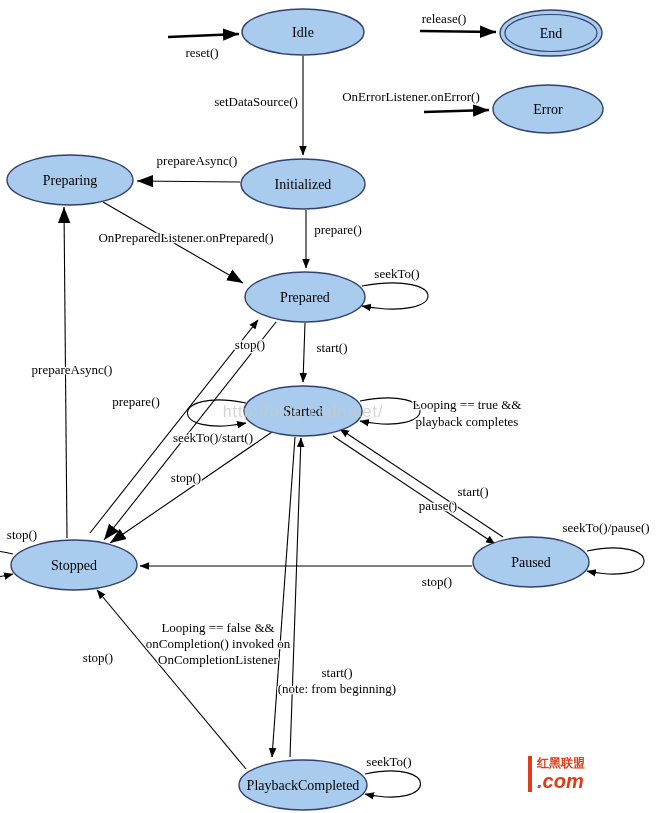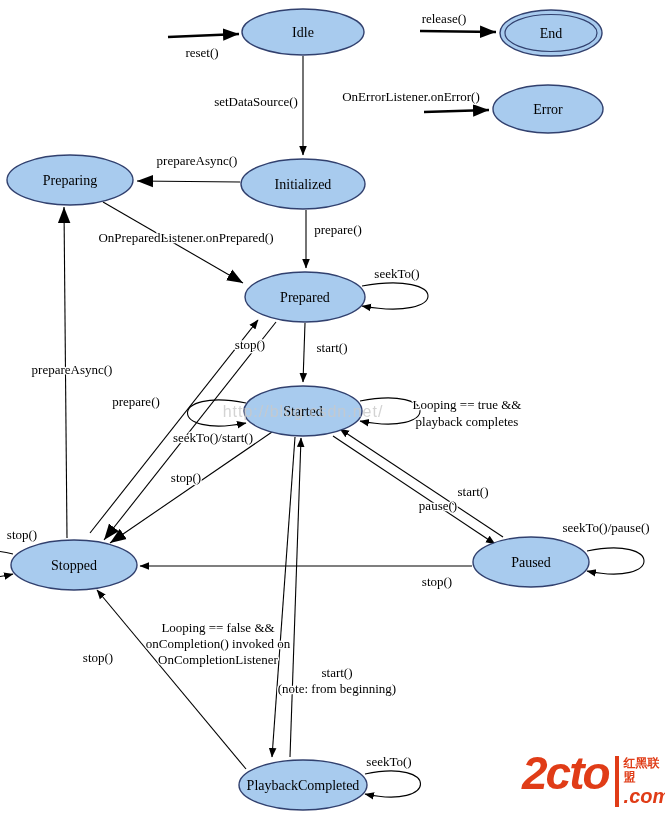--- a/index.html
+++ b/index.html
@@ -140,18 +140,17 @@
       <text x="606" y="532" class="edge-label">seekTo()/pause()</text>
       <text x="22" y="539" class="edge-label">stop()</text>
       <text x="389" y="766" class="edge-label">seekTo()</text>
     </g>
   <g id="layer-watermark">
       <text x="303" y="417" class="watermark">http://blog.csdn.net/</text>
     </g>
 </svg>
 
 <div class="logo">
-  <span class="logo-main">2cto</span>
   <span class="logo-side">
     <span class="logo-cn">红黑联盟</span>
     <span class="logo-com">.com</span>
   </span>
 </div>
 
 </body></html>

